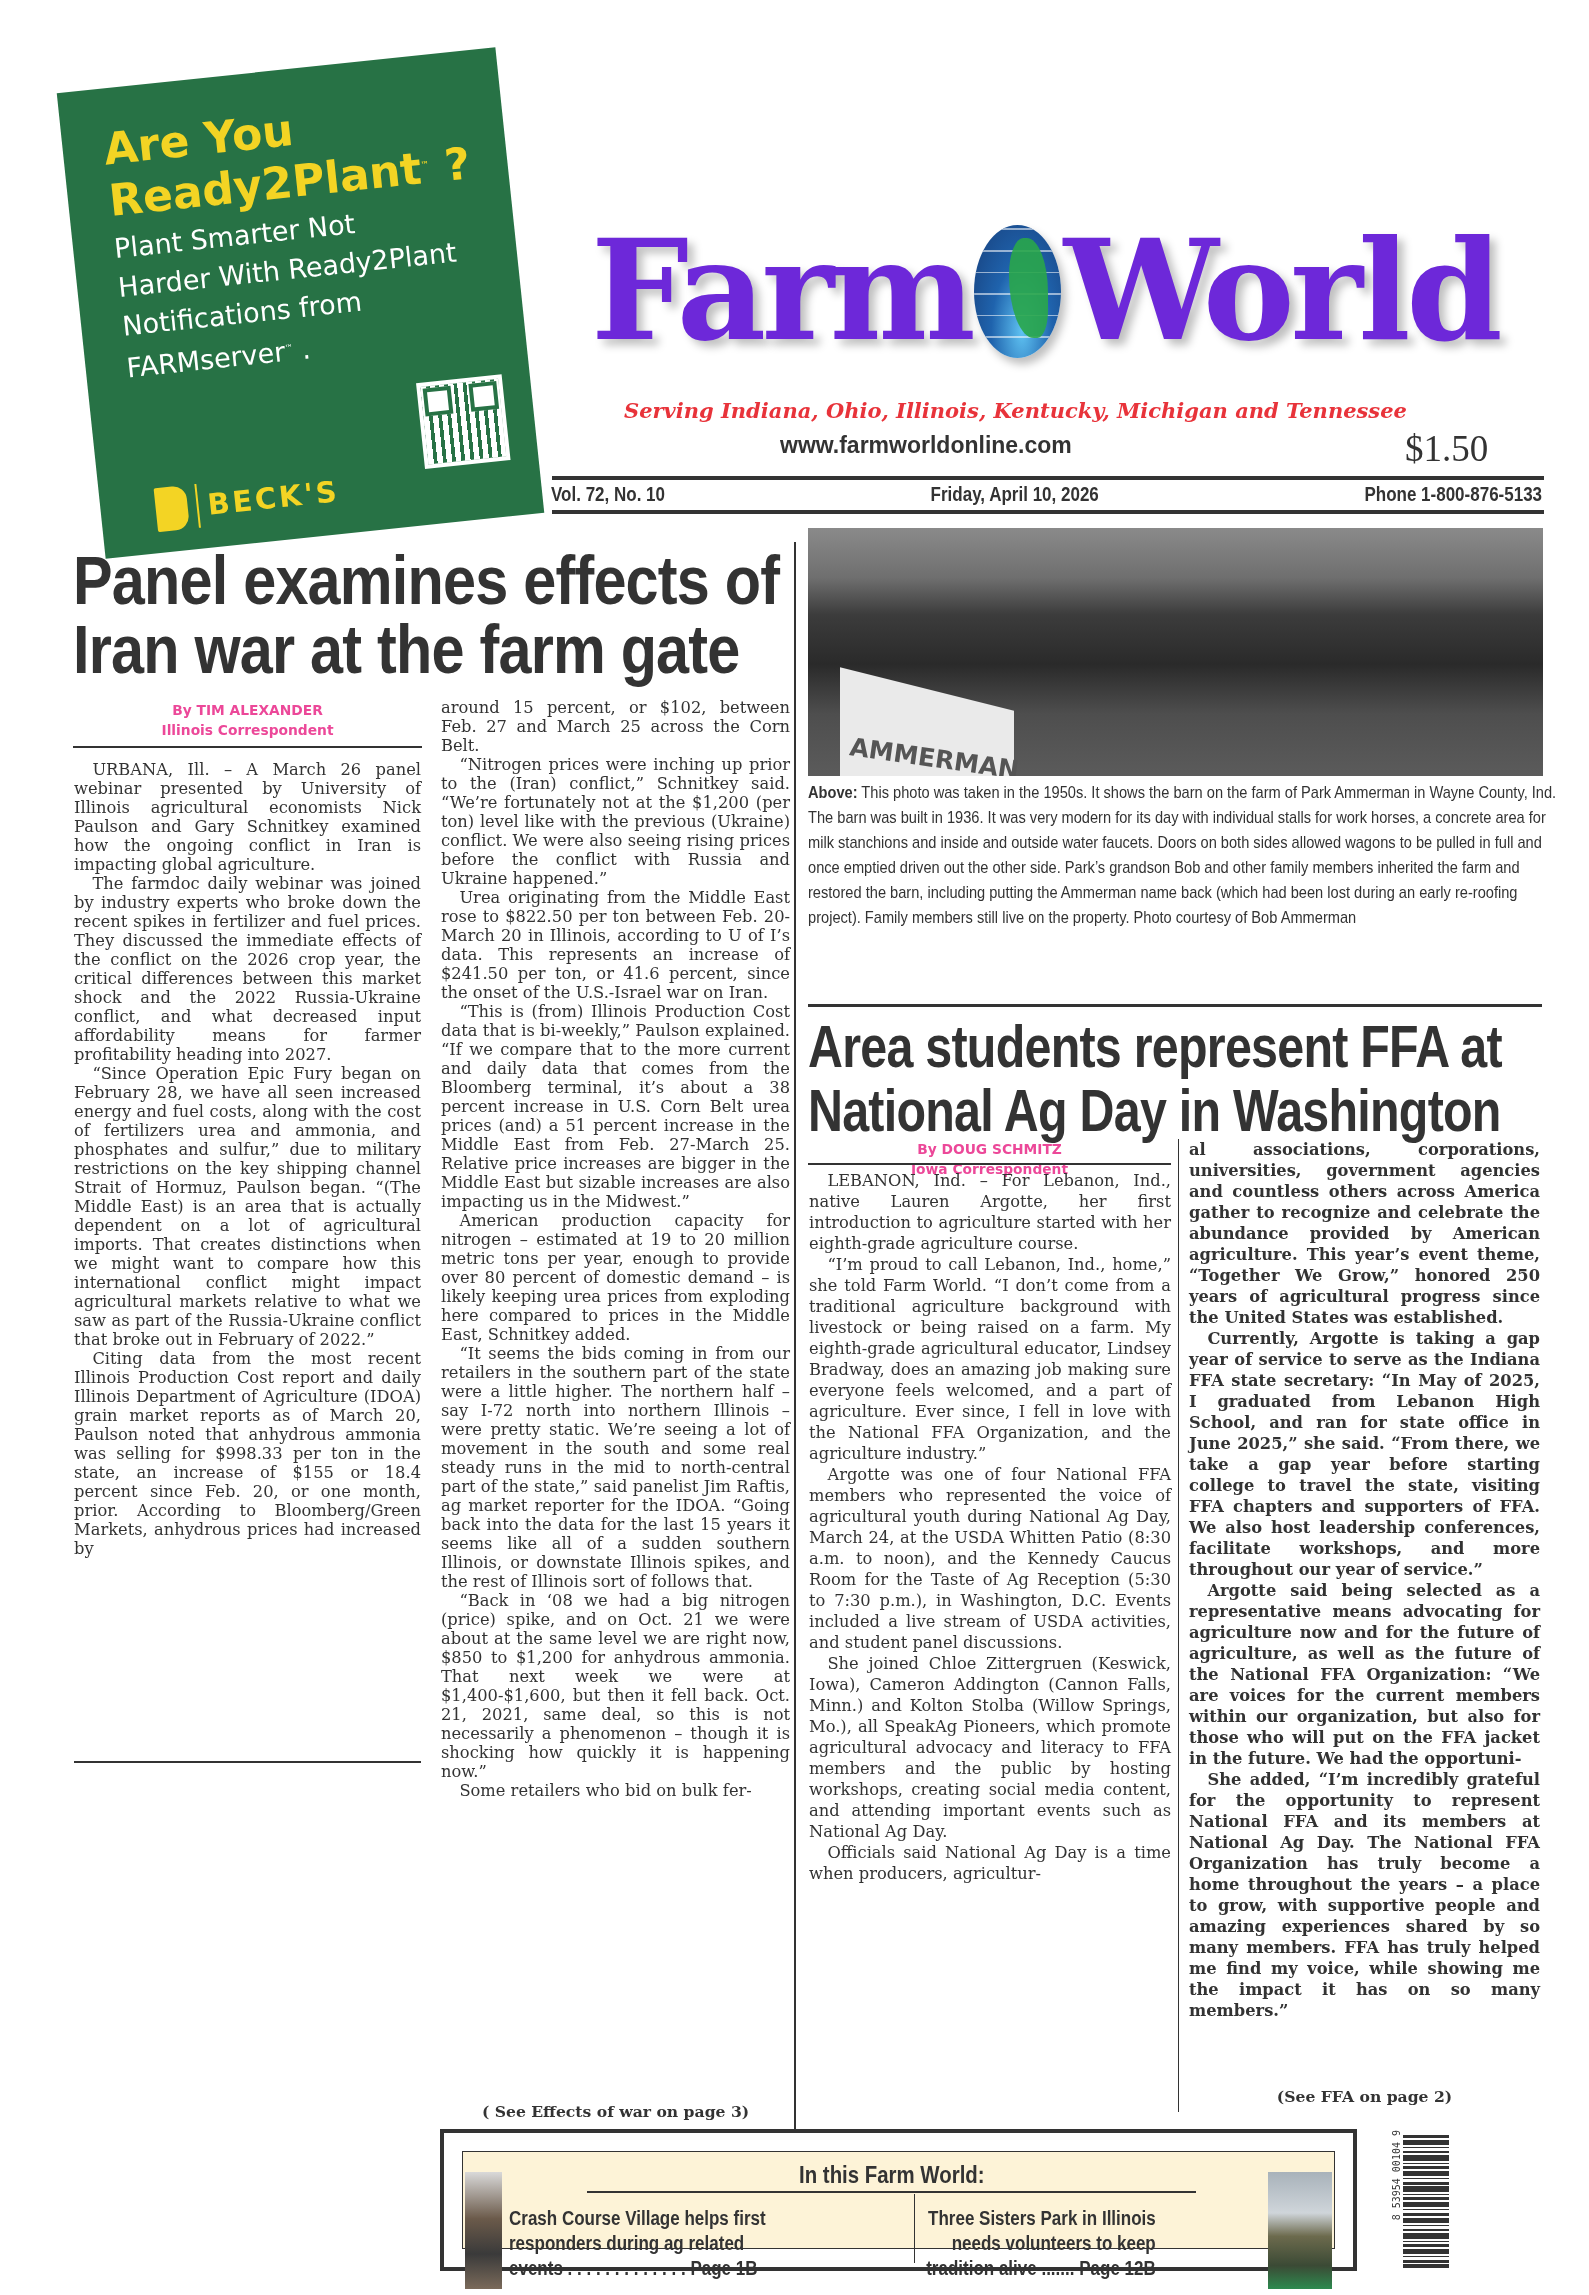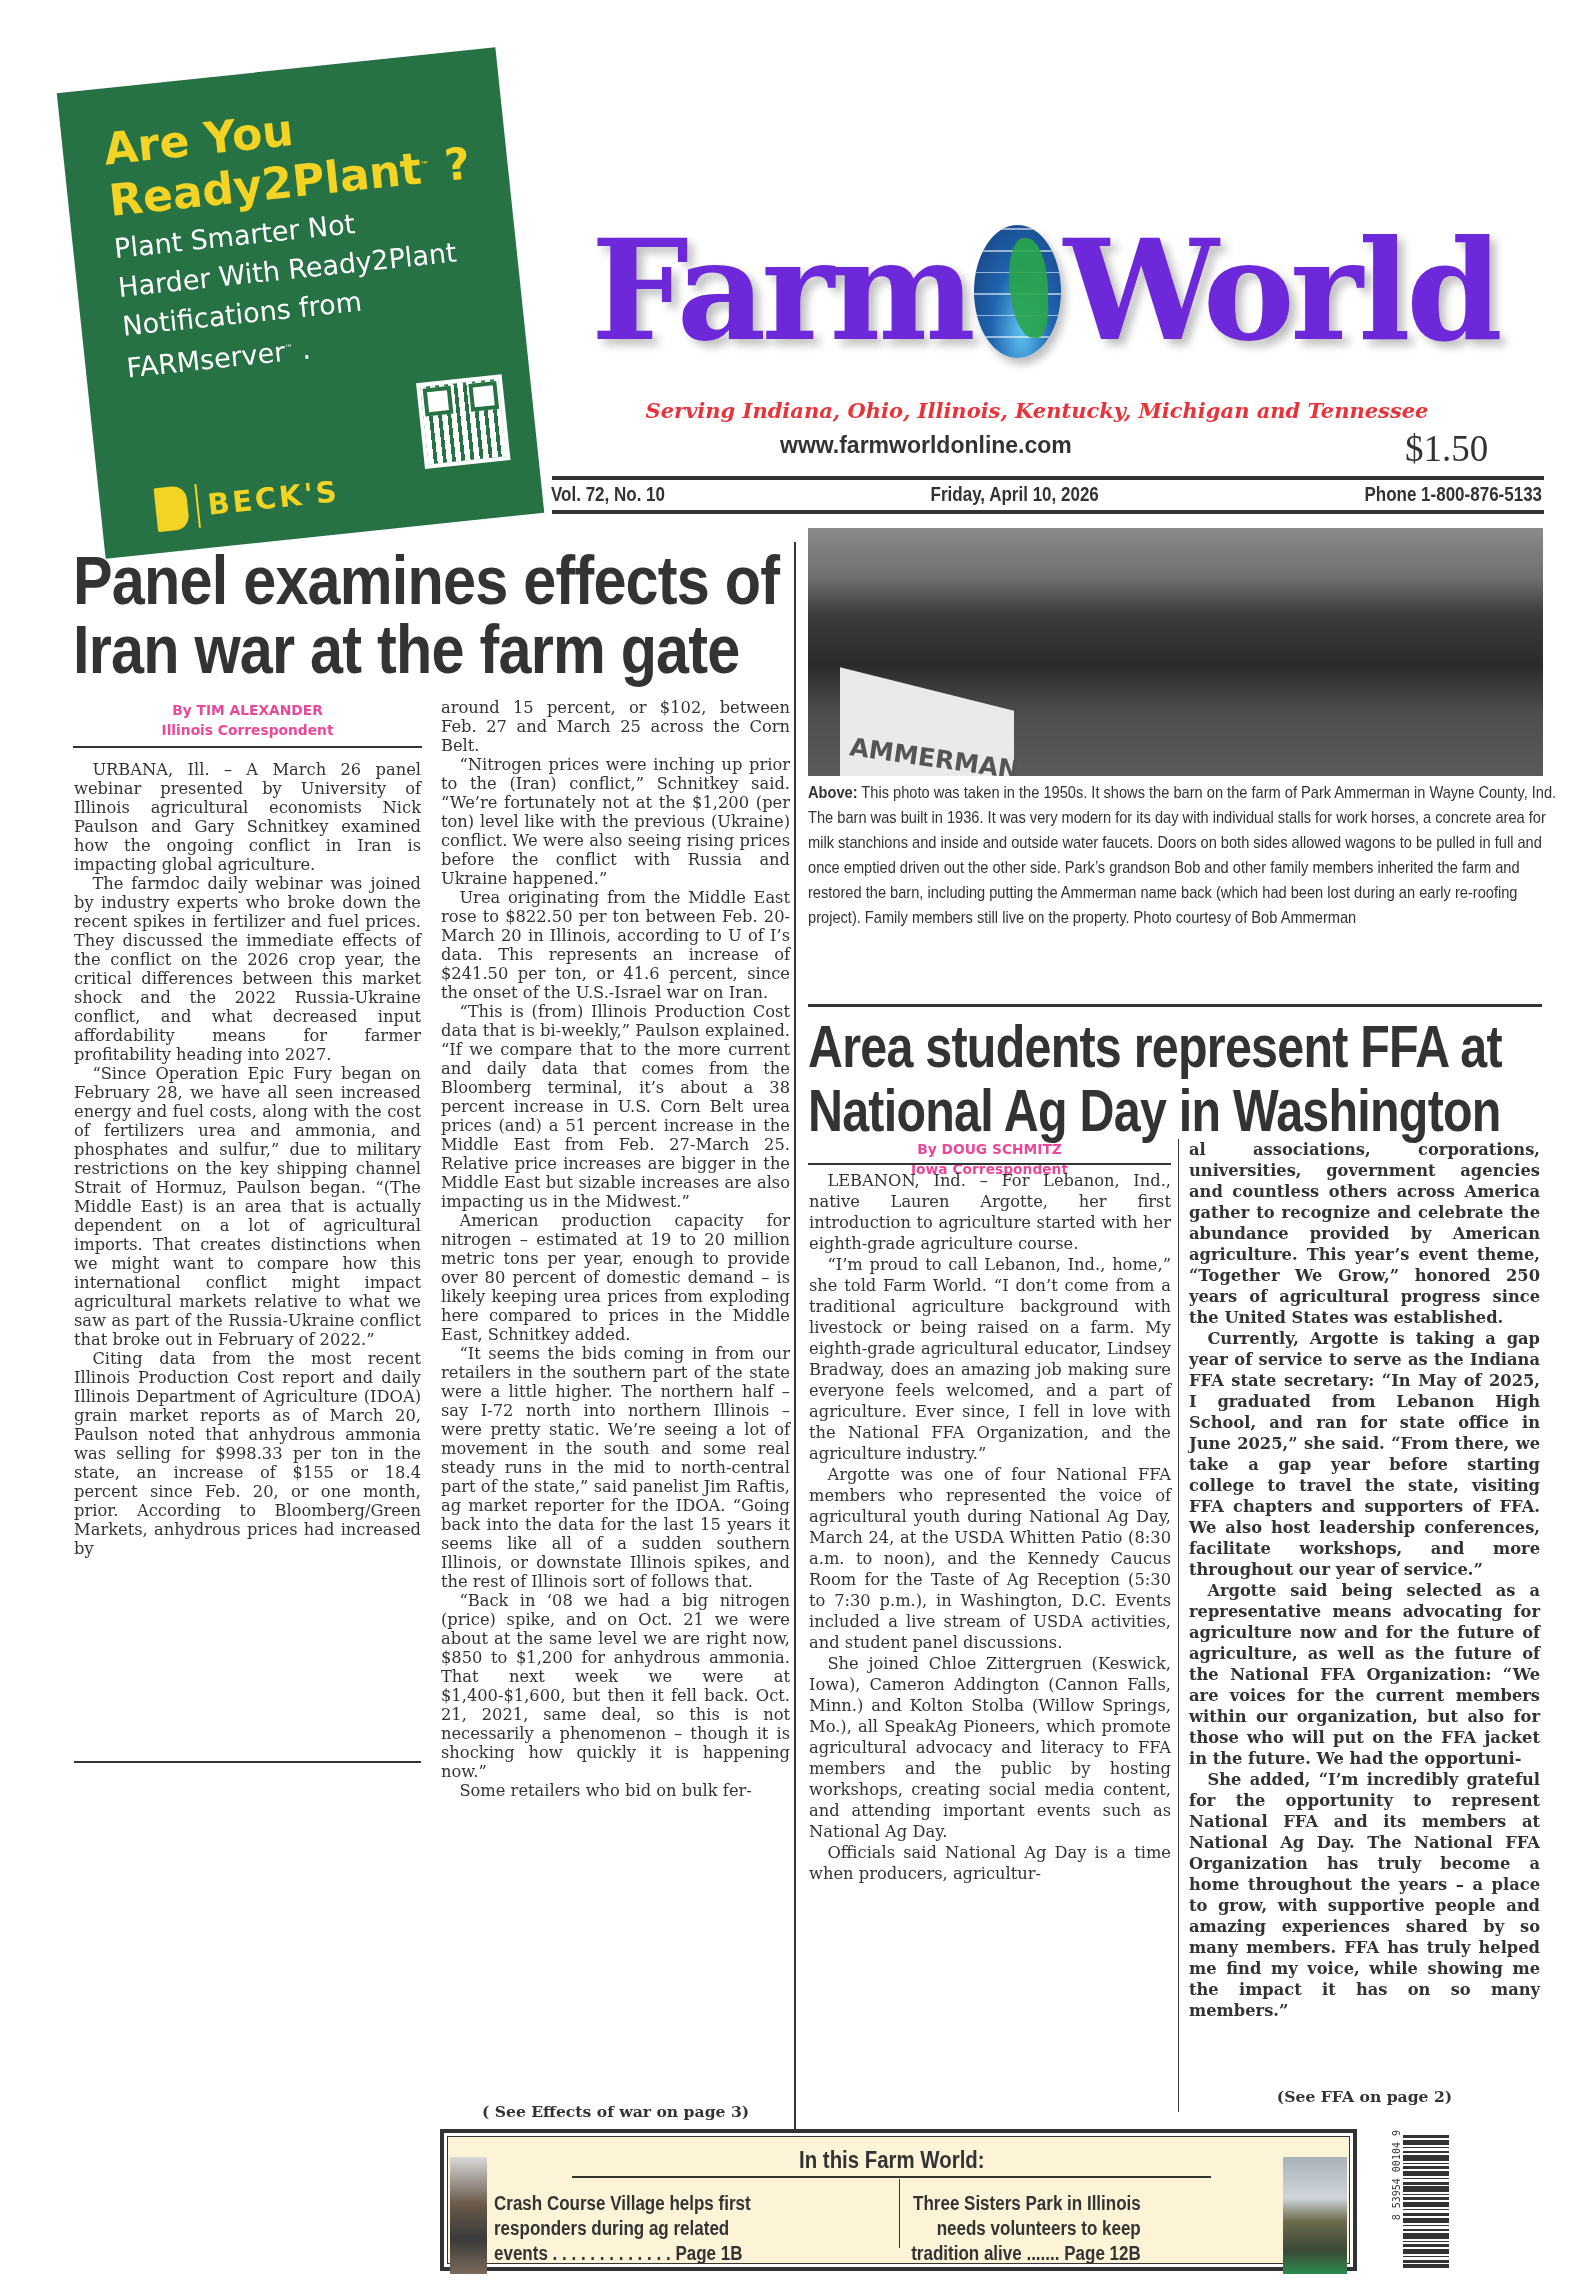--- a/index.html
+++ b/index.html
@@ -16,40 +16,40 @@
   .qr::before{left:1.8px;top:1.8px}.qr::after{right:1.8px;top:1.8px}
   .becks{position:absolute;left:55px;bottom:20.7px;display:flex;align-items:center;gap:9.2px;color:#f3d424;font-family:"DejaVu Sans",sans-serif;font-weight:bold;font-size:29px;letter-spacing:2.8px;}
   .becks-logo{width:32px;height:44px;background:#f3d424;border-radius:1.8px 13.8px 13.8px 1.8px;}
   .becks-sep{width:1.8px;height:44px;background:#f3d424;}
   
   .mast{left:551px;top:220px;width:987px;height:142px;display:flex;align-items:center;justify-content:center;gap:0;}
   .mast-word{font-family:"DejaVu Serif",serif;font-weight:bold;color:#6d28d9;font-size:138px;line-height:138px;letter-spacing:-4.6px;text-shadow:6.4px 6.4px 8.3px rgba(0,0,0,.25);}
   .globe{width:87px;height:133px;border-radius:50%;background:radial-gradient(ellipse at 55% 80%,#5fc2f2 0%,#1f63ad 45%,#173e7a 100%);position:relative;margin:0 2.8px;overflow:hidden;box-shadow:4.6px 6.4px 8.3px rgba(0,0,0,.25);}
   .globe::before{content:"";position:absolute;inset:0;border-radius:50%;background:repeating-linear-gradient(0deg,transparent 0 20px,rgba(255,255,255,.55) 20px 21.6px);}
   .globe::after{content:"";position:absolute;left:40%;top:10%;width:45%;height:75%;background:#29a64a;border-radius:40% 60% 30% 70%;opacity:.9;}
-  .tagline{left:624px;top:398px;width:826px;text-align:center;color:#e8333a;font-style:italic;font-weight:bold;font-family:"DejaVu Serif",serif;font-size:21px;}
+  .tagline{left:624px;top:398px;width:826px;color:#e8333a;font-style:italic;font-weight:bold;font-family:"DejaVu Serif",serif;font-size:21px;}
   .url{left:780px;top:432px;width:482px;text-align:left;font-family:"Liberation Sans",sans-serif;font-weight:bold;font-size:23px;color:#333;}
   .price{left:1405px;top:427px;font-family:"Liberation Serif",serif;font-size:37px;color:#333;}
   .rule{background:#333;}
   .infobar{left:551px;top:483px;width:992px;display:flex;justify-content:space-between;font-family:"Liberation Sans",sans-serif;font-weight:bold;font-size:20px;transform:scaleX(.85);transform-origin:left;width:1166px;}
   
   .hl{font-family:"Liberation Sans",sans-serif;font-weight:bold;color:#333;letter-spacing:-0.9px;}
   .hl1{left:73px;top:546px;width:721px;font-size:69px;line-height:69px;transform:scaleX(.86);transform-origin:left;width:840px;}
   .byline{font-family:"DejaVu Sans",sans-serif;font-weight:bold;text-align:center;font-size:13.8px;line-height:20px;color:#ec4899;}
   .col{font-family:"DejaVu Serif",serif;font-size:16.3px;line-height:19px;text-align:justify;color:#333;}
   .col p{margin:0;text-indent:18.4px;}
   .col p.noind{text-indent:0;}
   .cont{font-family:"DejaVu Serif",serif;font-weight:bold;font-size:15.6px;text-align:center;}
   .caption{font-family:"Liberation Sans",sans-serif;font-size:17px;line-height:25px;color:#333;transform:scaleX(.86);transform-origin:left;width:881px;}
   .photo{background:linear-gradient(180deg,#8a8a8a 0%,#6f6f6f 20%,#3c3c3c 35%,#2a2a2a 55%,#4e4e4e 75%,#5b5b5b 100%);position:relative;overflow:hidden;}
   .barn{position:absolute;background:#eaeaea;}
   .barn-label{position:absolute;font-family:"DejaVu Sans",sans-serif;font-weight:bold;color:#555;font-size:25px;transform:rotate(8deg);}
   
   .index{left:440px;top:2129px;width:917px;height:142px;background:#333;padding:3.7px;box-sizing:border-box;}
-  .index-in{width:100%;height:100%;background:#fff;padding:3px;box-sizing:border-box;}
+  .index-in{width:100%;height:100%;background:#fff;padding:18px;box-sizing:border-box;}
   .index-in2{width:100%;height:100%;background:#fdf3d7;border:1.8px solid #333;box-sizing:border-box;position:relative;}
   .idx-title{position:absolute;left:115px;right:129px;top:9.2px;text-align:center;font-family:"Liberation Sans",sans-serif;font-weight:bold;font-size:24px;transform:scaleX(.85);}
   .idx-rule{position:absolute;left:124px;right:138px;top:39px;height:2.3px;background:#333;}
   .idx-vr{position:absolute;left:451px;top:42px;width:1.4px;height:69px;background:#333;}
   .idx-item{position:absolute;top:54px;font-family:"Liberation Sans",sans-serif;font-weight:bold;font-size:20px;line-height:25px;color:#333;transform:scaleX(.85);}
   .idx-photo{position:absolute;top:20.7px;height:117px;}
   .barcode{left:1405px;top:2128px;width:64px;height:147px;}
 </style>
 </head>
 <body>

